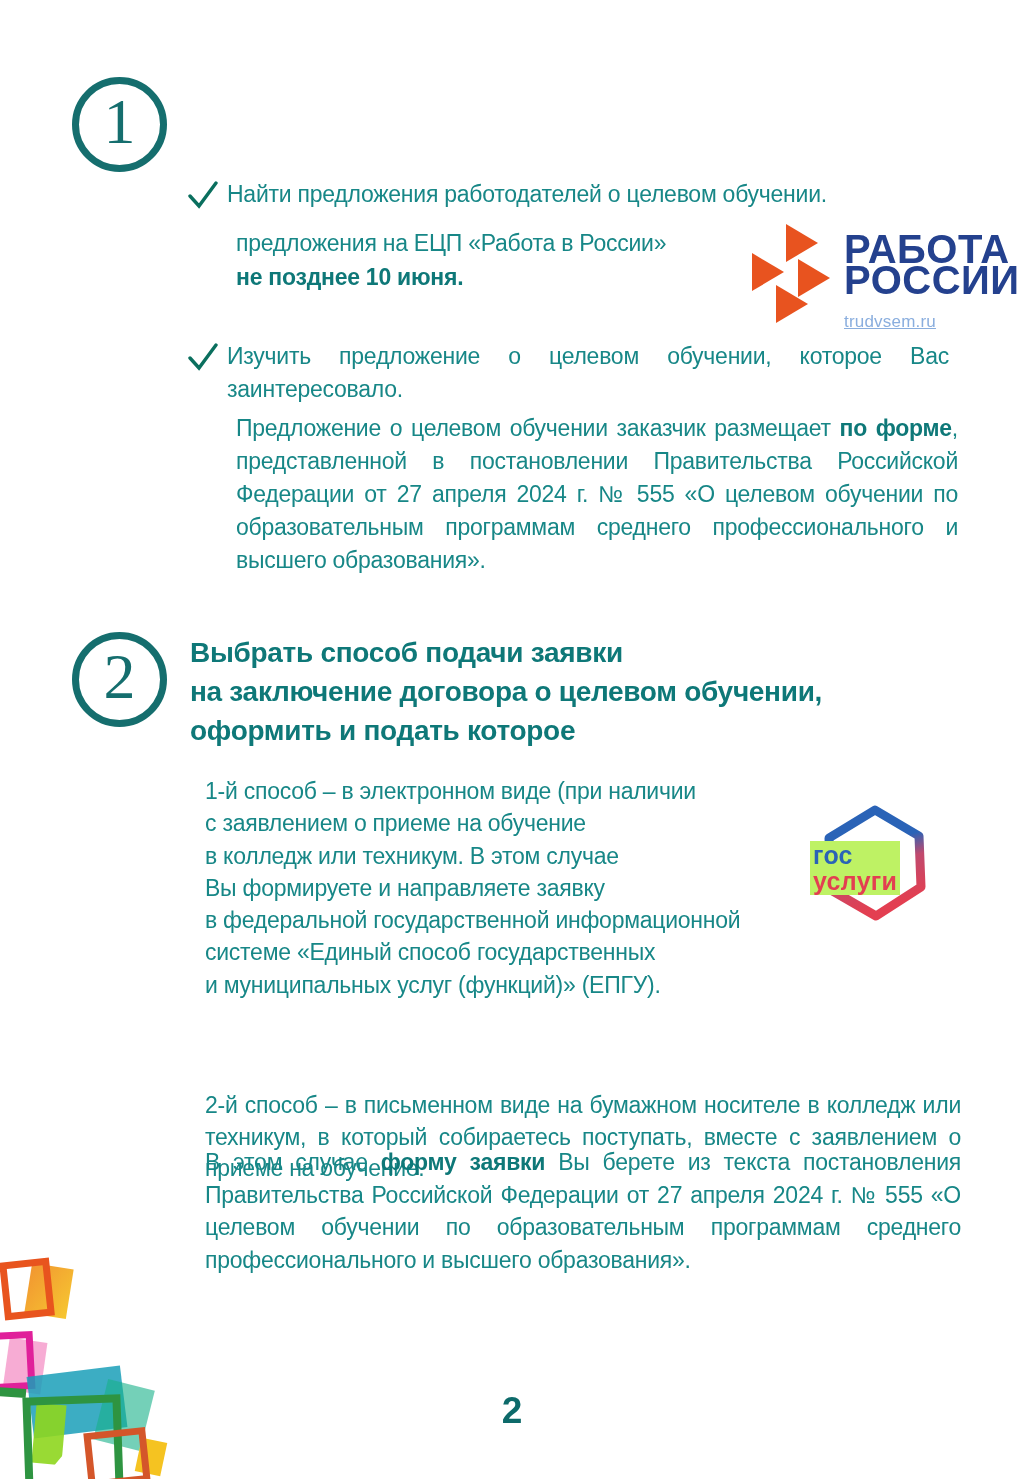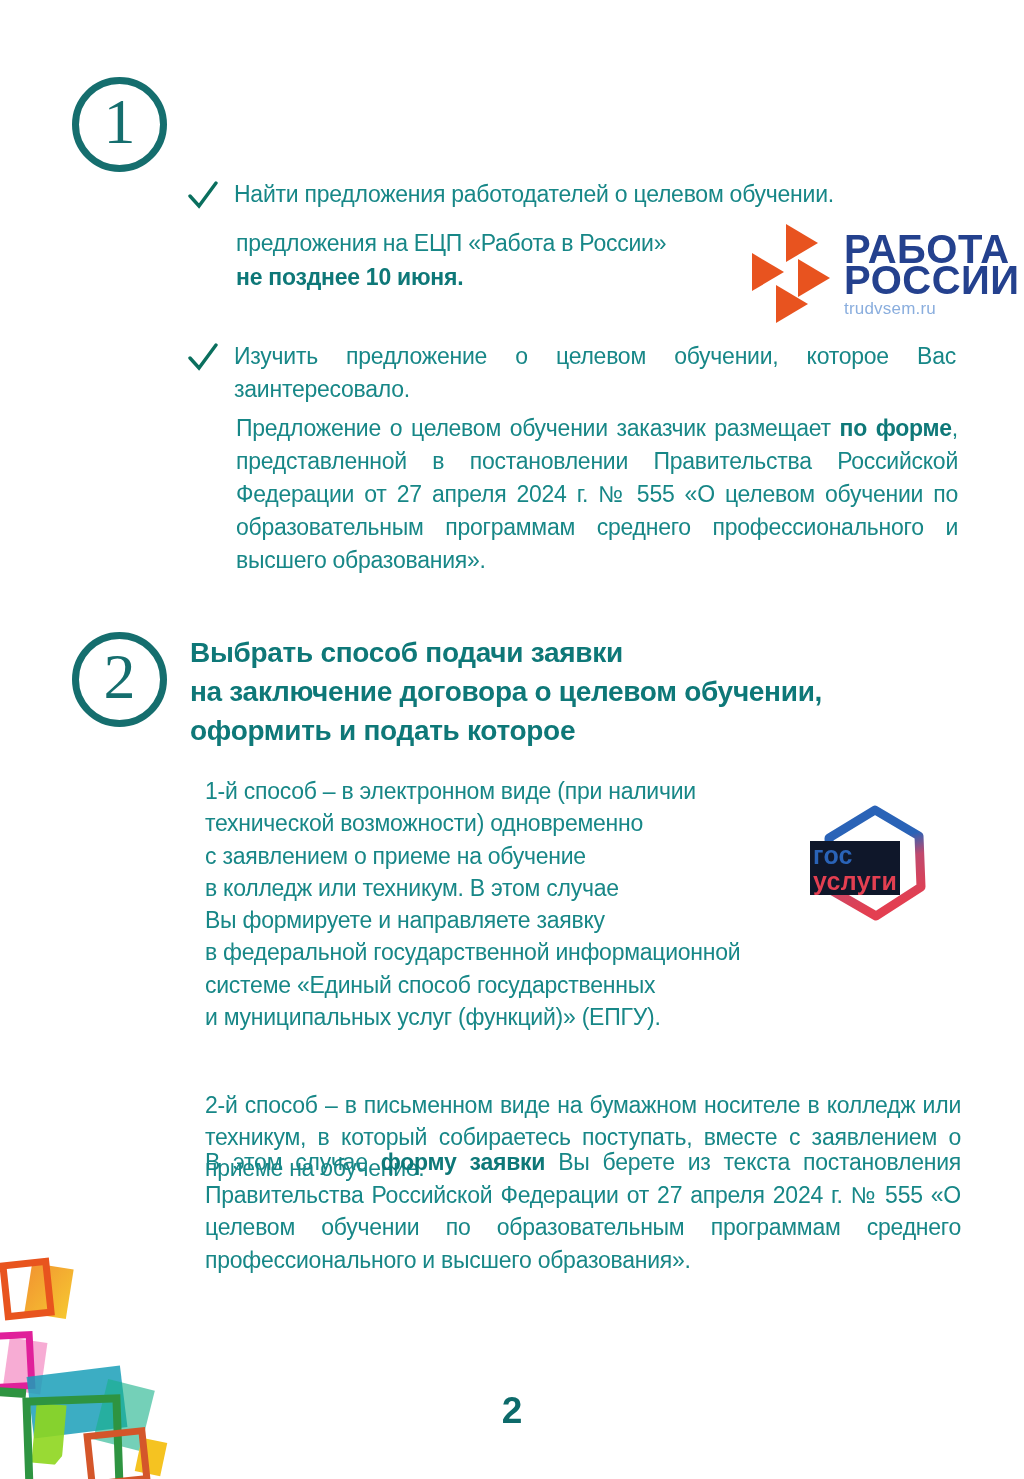--- a/index.html
+++ b/index.html
@@ -27,21 +27,21 @@
     font-size:28px; font-weight:bold; line-height:39px; letter-spacing:-0.3px;
     white-space:nowrap;
   }
   #title1 { top:101px; }
   #title2 { top:633px; }
   
   .body-text { color:#178787; font-size:23px; letter-spacing:-0.25px; }
   .bold-teal { font-weight:bold; color:#0e7878; }
   .check-row { position:absolute; left:188px; display:flex; align-items:flex-start; }
   .check-row .check-glyph { flex:0 0 auto; margin-top:3px; }
-  .check-row .check-text { margin-left:16px; line-height:33px; }
+  .check-row .check-text { margin-left:9px; line-height:33px; }
   #check1 { top:178px; }
   #check1 .check-text { width:740px; }
   #check2 { top:340px; }
   #check2 .check-text { width:722px; text-align:justify; }
   #para1 { position:absolute; left:236px; top:226px; line-height:34px; }
   #para2 {
     position:absolute; left:236px; top:412px; width:722px;
     text-align:justify; line-height:33px;
   }
   #way1 { position:absolute; left:205px; top:775px; line-height:32.3px; }
@@ -63,26 +63,26 @@
   }
   .tri.t1 { left:36px; top:2px; }
   .tri.t2 { left:2px;  top:31px; }
   .tri.t3 { left:48px; top:37px; }
   .tri.t4 { left:26px; top:63px; }
   #rr-logo .rr-text { position:absolute; left:94px; top:12px; }
   .rr-word {
     color:#24418e; font-weight:bold; font-size:40px; line-height:31px;
     letter-spacing:0.5px; white-space:nowrap;
   }
-  .rr-url { color:#8aaede; font-size:17px; margin-top:3px; letter-spacing:0.2px; }
+  .rr-url { color:#8aaede; font-size:17px; margin-top:16px; letter-spacing:0.2px;text-decoration:underline; }
   
   #gu-logo { position:absolute; left:812px; top:803px; width:120px; height:120px; }
   #gu-logo svg { position:absolute; left:0; top:0; }
   #gu-text {
-    position:absolute; left:-2px; top:38px; background:#0f172a; padding:1px 3px;
+    position:absolute; left:-2px; top:38px; background:#bef264; padding:1px 3px;
     font-weight:bold; font-size:25px; line-height:26px; letter-spacing:0.3px;
   }
   #gu-text .gu-line1 { color:#2a63b7; }
   #gu-text .gu-line2 { color:#e33f51; }
   
   #page-number {
     position:absolute; left:0; top:1390px; width:1024px; text-align:center;
     color:#0d6a6a; font-size:37px; font-weight:bold;
   }
   
@@ -148,21 +148,20 @@
     <span class="num">2</span>
   </div>
   <h1 id="title2" class="step-title">
     <div>Выбрать способ подачи заявки</div>
     <div>на заключение договора о целевом обучении,</div>
     <div>оформить и подать которое</div>
   </h1>
 
   <div id="way1" class="body-text">
     <div>1-й способ – в электронном виде (при наличии</div>
-    <div>технической возможности) одновременно</div>
     <div>с заявлением о приеме на обучение</div>
     <div>в колледж или техникум. В этом случае</div>
     <div>Вы формируете и направляете заявку</div>
     <div>в федеральной государственной информационной</div>
     <div>системе «Единый способ государственных</div>
     <div>и муниципальных услуг (функций)» (ЕПГУ).</div>
   </div>
 
   <div id="gu-logo">
     <svg width="120" height="120" viewBox="0 0 120 120">

